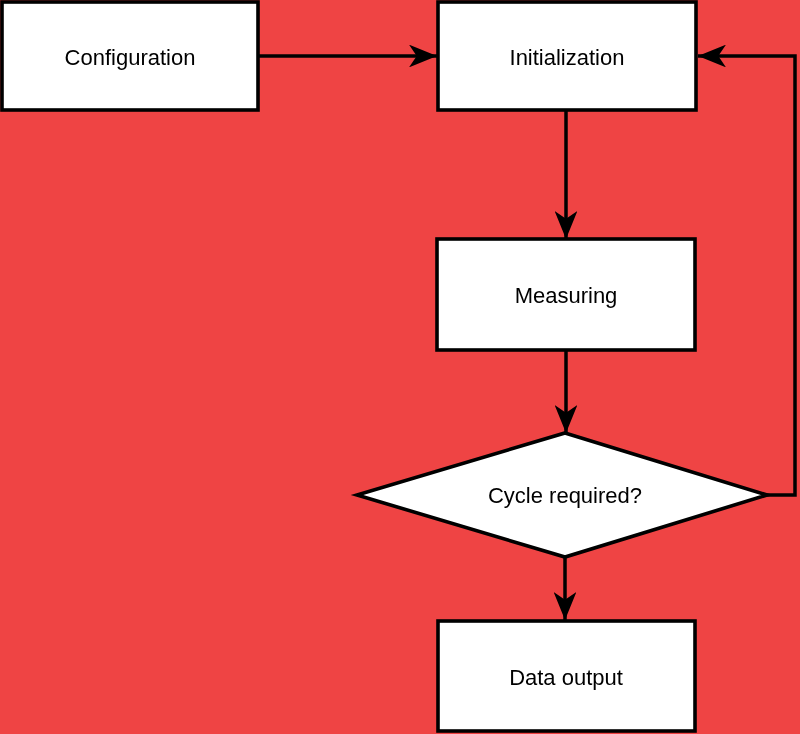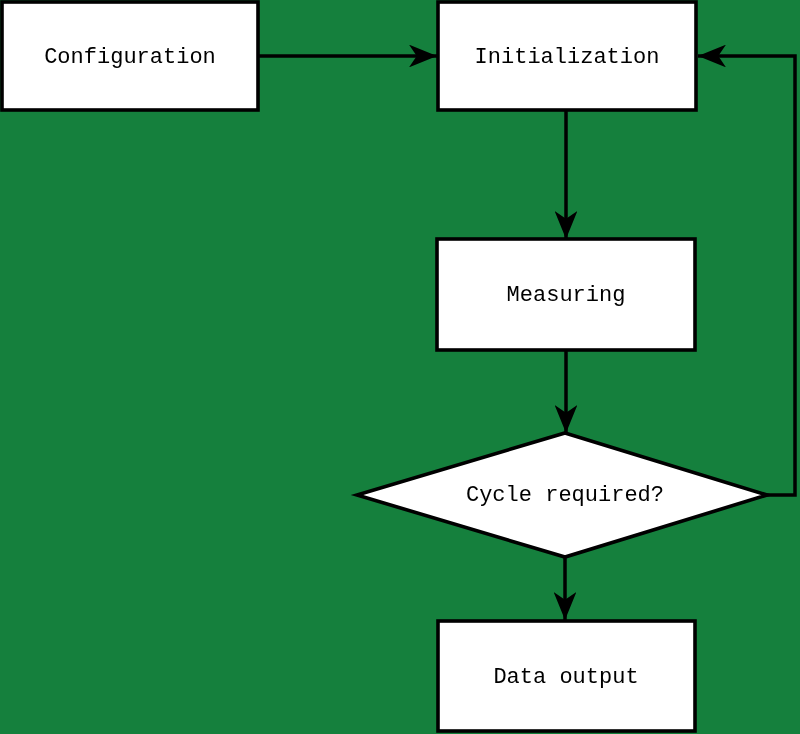--- a/index.html
+++ b/index.html
@@ -4,22 +4,22 @@
 <style>
   html, body {
     margin: 0;
     padding: 0;
     background: #ffffff;
   }
   .canvas {
     position: relative;
     width: 800px;
     height: 734px;
-    background: #15803d;
-    font-family: Liberation Mono, monospace;
+    background: #ef4444;
+    font-family: Liberation Sans, sans-serif;
   }
   svg {
     display: block;
   }
   .node-shape {
     fill: #ffffff;
     stroke: #000000;
     stroke-width: 3.6;
   }
   .edge {

